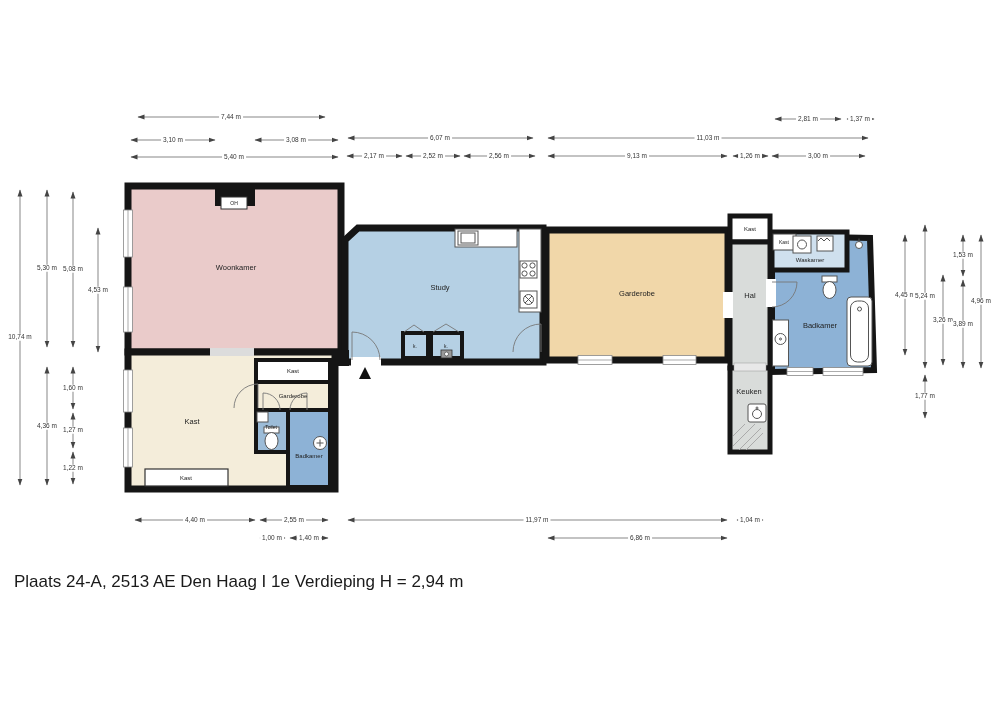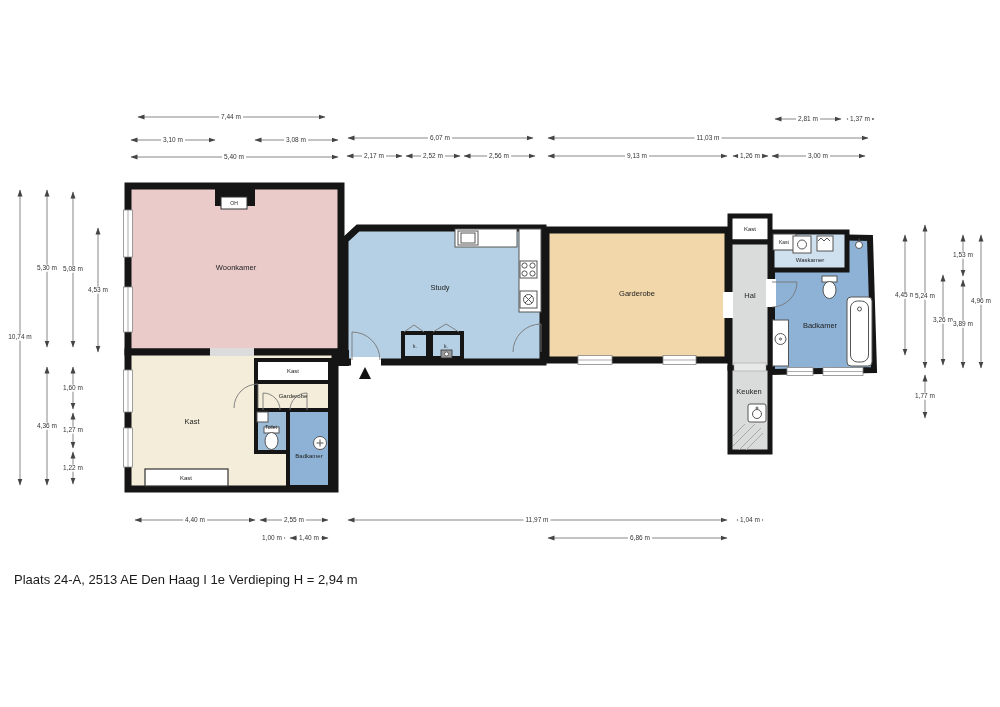--- a/index.html
+++ b/index.html
@@ -12,21 +12,21 @@
   .fix{stroke:#555;stroke-width:1;fill:#fff;}
   .arc{stroke:#777;stroke-width:0.9;fill:none;}
   .winrect{fill:#fff;stroke:#888;stroke-width:0.8;}
   .winline{stroke:#888;stroke-width:0.7;}
   .hatch{stroke:#aaa;stroke-width:1;}
   .dim{position:absolute;font-size:6.5px;line-height:1;color:#333;background:#fff;
        padding:0 2px;transform:translate(-50%,-50%);white-space:nowrap;}
   .room-label{position:absolute;font-size:7.5px;line-height:1;color:#222;
        transform:translate(-50%,-50%);white-space:nowrap;}
   .sm{font-size:6px;} .xs{font-size:5px;}
-  .title{position:absolute;left:14px;top:572px;font-size:13px;color:#1a1a1a;white-space:nowrap;}
+  .title{position:absolute;left:14px;top:572px;font-size:17px;color:#1a1a1a;white-space:nowrap;}
 </style>
 </head>
 <body>
 
 <div id="canvas">
 
 <svg width="1000" height="707" viewBox="0 0 1000 707">
   <defs>
     <marker id="arrow" markerWidth="8" markerHeight="8" refX="6.5" refY="4" orient="auto-start-reverse" markerUnits="userSpaceOnUse">
       <path d="M0,1.5 L7,4 L0,6.5 Z" fill="#444"></path>

